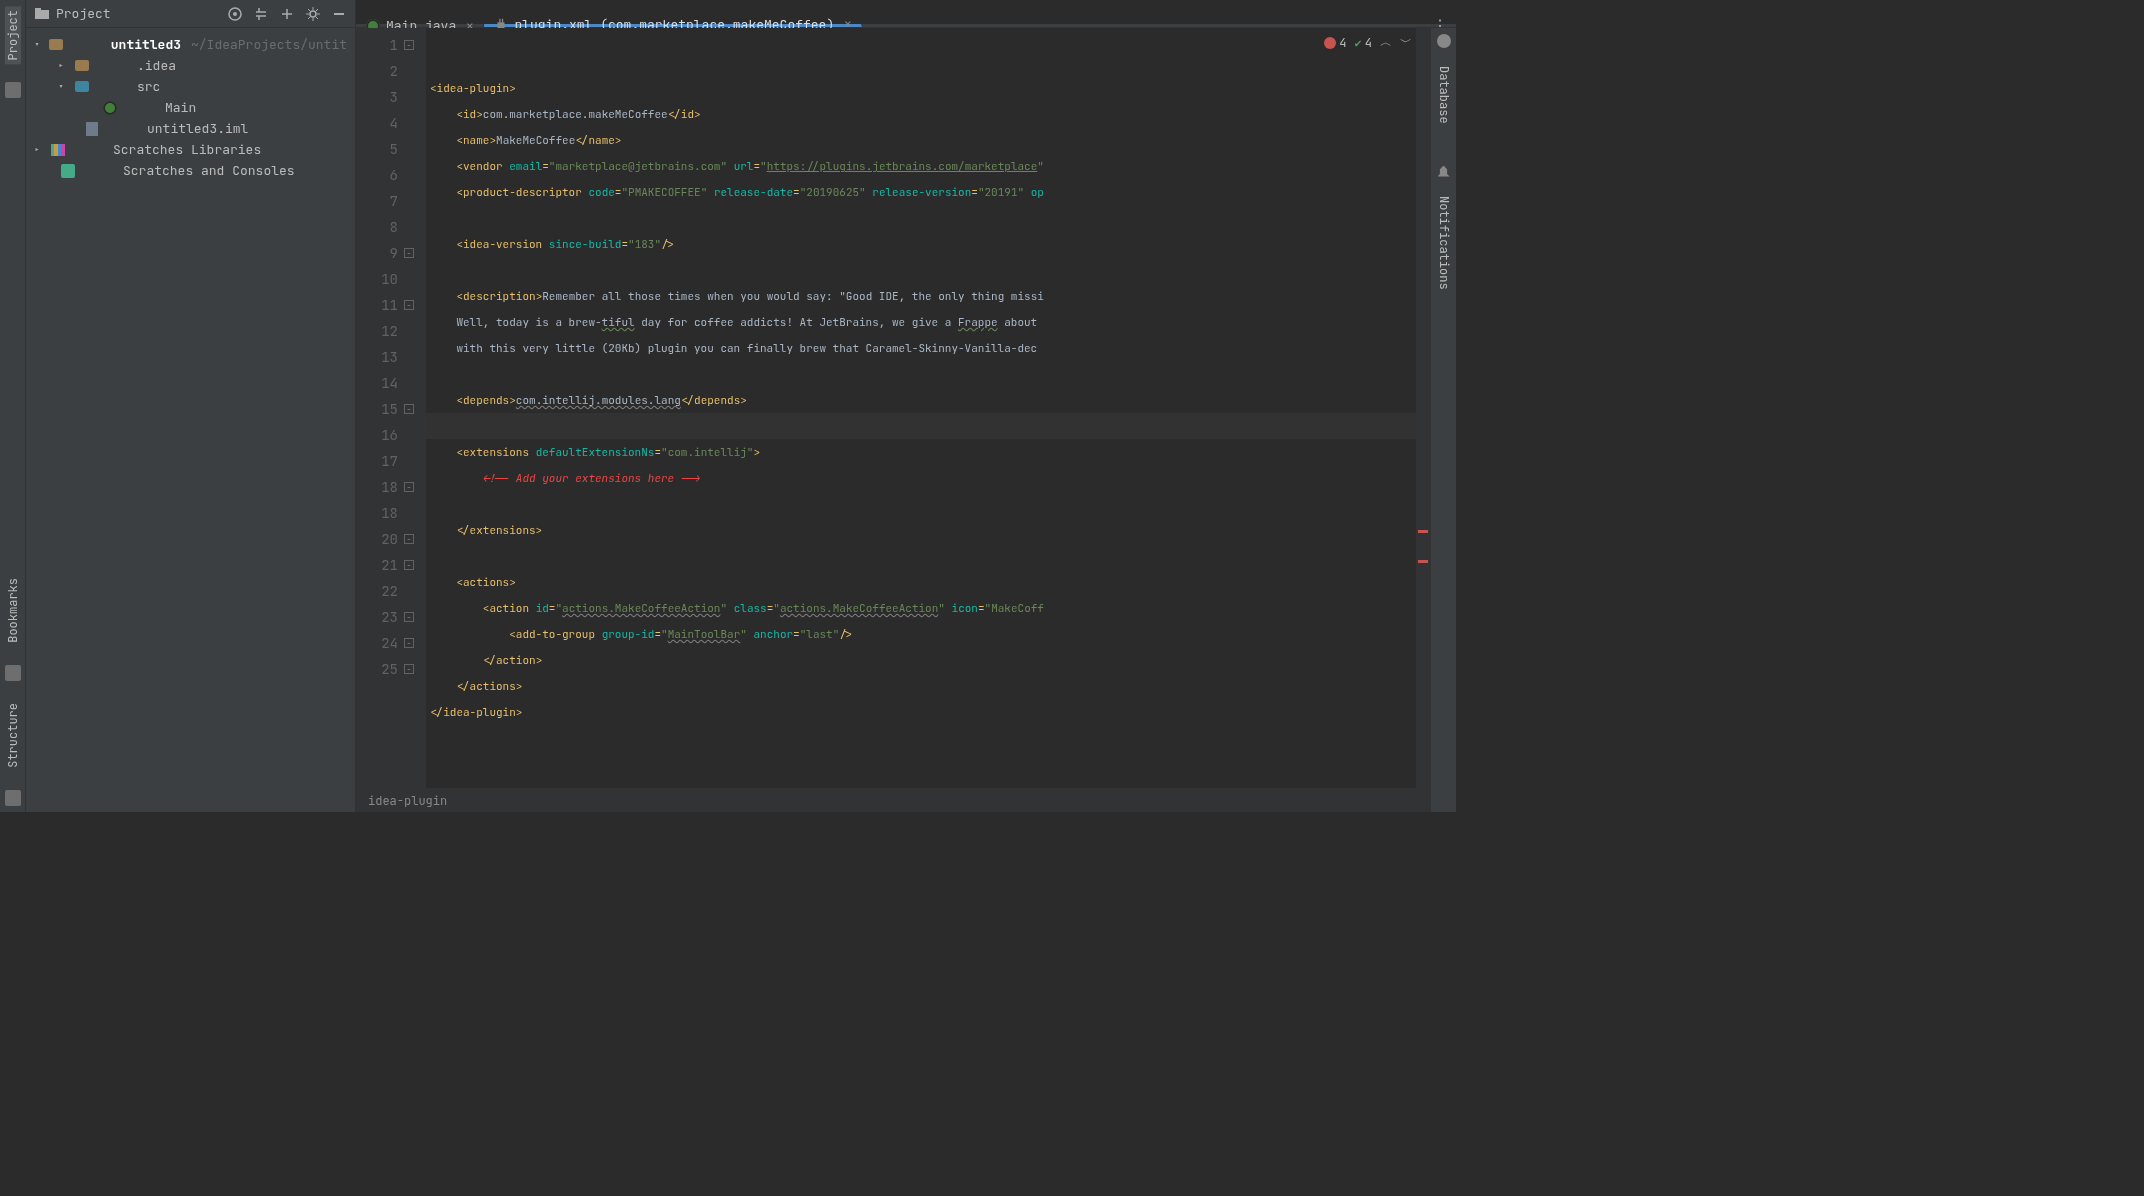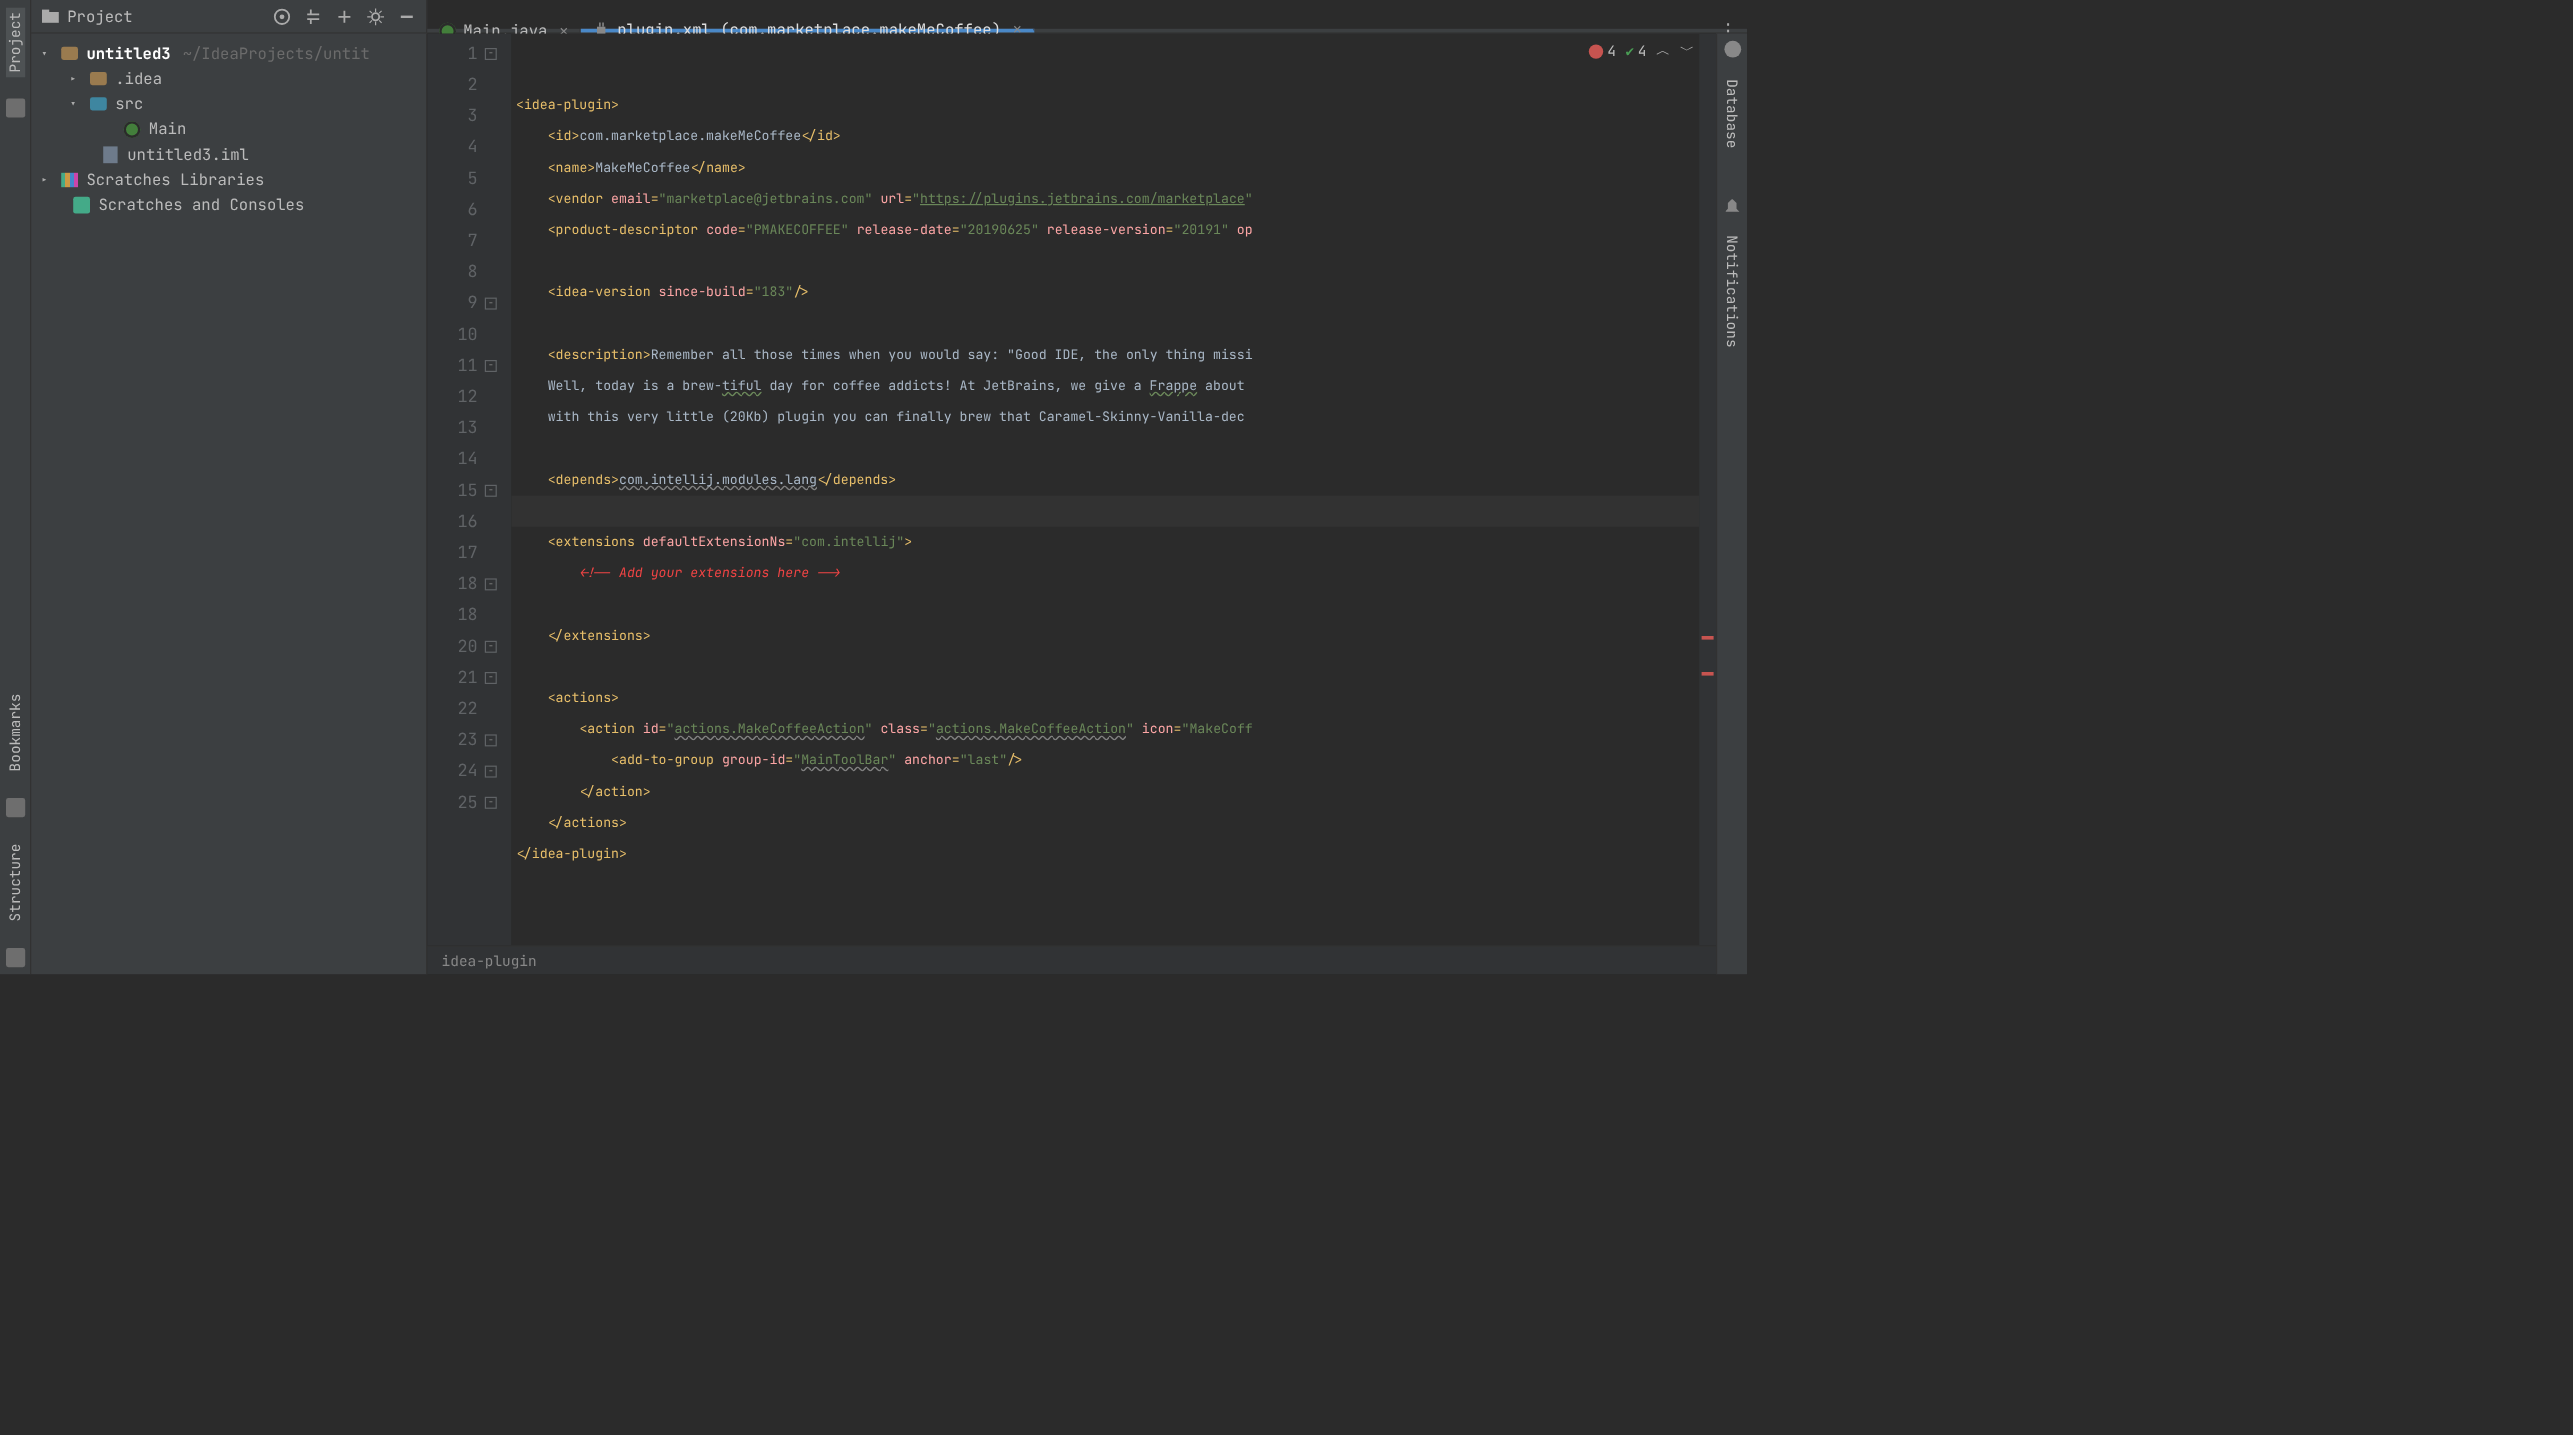--- a/index.html
+++ b/index.html
@@ -96,21 +96,21 @@
 }
 .tree-node { display: flex; align-items: center; gap: 6px; padding: 2px 4px; white-space: nowrap; cursor: pointer; }
 .tree-node .chev { width: 10px; color: #aaa; font-size: 10px; }
 .tree-node .icon { width: 16px; height: 14px; display: inline-flex; align-items: center; justify-content: center; }
 .folder-icon { background: #9a7b4f; border-radius: 2px; width: 14px; height: 11px; }
 .folder-icon.blue { background: #3e86a0; }
 .java-icon { width: 14px; height: 14px; border-radius: 50%; background: #437f3b; box-shadow: inset 0 0 0 2px #2b2b2b; }
 .iml-icon { width: 12px; height: 14px; background: #6e7b8b; }
 .lib-icon { width: 14px; height: 12px; background: linear-gradient(90deg,#4a8 25%,#c94 25% 50%,#48c 50% 75%,#c4a 75%); }
 .scratch-icon {width:14px;height:14px;border-radius:2px;background:#4a8;}
-.tree-node .label { color: #bbb; }
+.tree-node .label { color: #bbb; margin-left: 41px; }
 .tree-node .label.bold { color: #fff; font-weight: 600; }
 .tree-node .hint { color: #6b6b6b; margin-left: 4px; }
 
 
 .editor {
   flex: 1;
   display: flex;
   flex-direction: column;
   min-width: 0;
   background: #2b2b2b;
@@ -171,21 +171,21 @@
   padding: 4px 0;
   line-height: 26px;
   white-space: pre;
   overflow: hidden;
   min-width: 0;
   font-size: 11px;
   margin-top: 43px;
 }
 .code .line { height: 26px; padding-left: 4px; }
 .code .line.cur { background: #323232; } 
-.t-attr{ color: #fca5a5; } 
+.t-attr{ color: #14b8a6; } 
 .t-str { color: #6a8759; }
 .t-txt { color: #a9b7c6; }
 .t-cmt { color: #ef4444; font-style: italic; } 
 
 
 .tagname { color: #e8bf6a; }
 .xml-punc { color: #e8bf6a; }
 
 .tagname, .xml-punc { color: #e8bf6a; }
 

